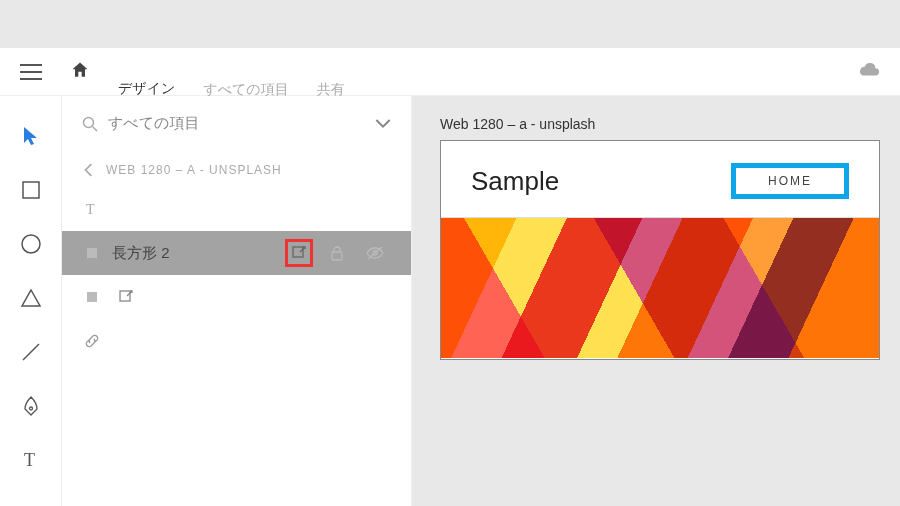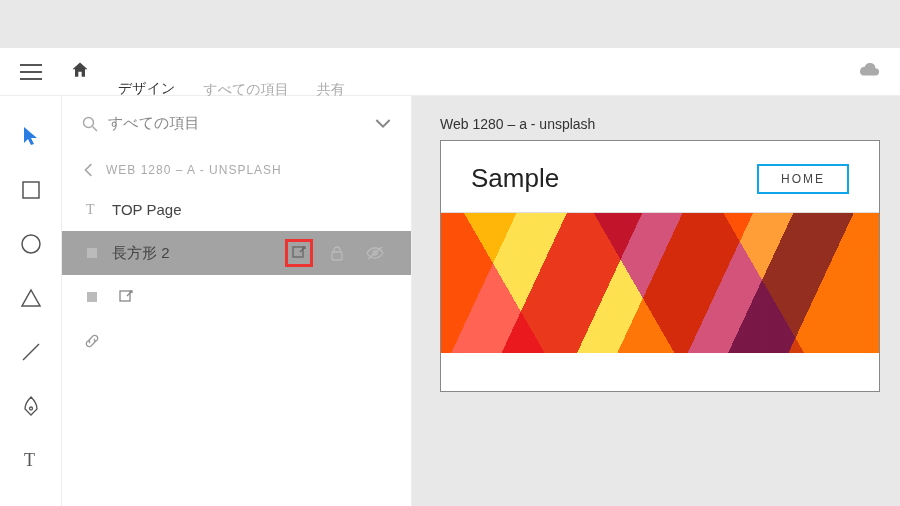--- a/index.html
+++ b/index.html
@@ -26,24 +26,24 @@
 .layers { }
 .layer { display: flex; align-items: center; height: 44px; padding: 0 22px; gap: 12px; font-size: 15px; color: #444; cursor: pointer; }
 .layer.selected { background: #a3a3a3; }
 .layer .licon { width: 16px; height: 16px; display: flex; align-items: center; justify-content: center; }
 .layer .lname { flex: 1; white-space: nowrap; overflow: hidden; text-overflow: ellipsis; }
 .layer .actions { display: flex; align-items: center; gap: 10px; }
 .layer .actions .abox { width: 28px; height: 28px; display: flex; align-items: center; justify-content: center; }
 .layer .actions .highlight { border: 3px solid #e33; }
 .canvas { flex: 1; background: #e8e8e8; padding: 20px 0 0 28px; }
 .artboard-label { font-size: 14px; color: #333; margin-bottom: 8px; }
-.artboard { background: #fff; border: 1px solid #888; width: 440px; height: 252px; overflow: hidden; }
+.artboard { background: #fff; border: 1px solid #888; width: 440px; height: 220px; overflow: hidden; }
 .artheader { display: flex; align-items: center; justify-content: space-between; padding: 22px 30px 18px; border-bottom: 1px solid #ddd; }
 .artheader .title { font-size: 26px; font-weight: 300; color: #222; }
-.artheader .navbtn { border: 2px solid #0ea5e9; padding: 6px 22px; font-size: 12px; letter-spacing: 2px; color: #444; }
+.artheader .navbtn { border: 5px solid #0ea5e9; padding: 6px 32px; font-size: 12px; letter-spacing: 2px; color: #444; }
 .artimage { height: 140px; background:
   linear-gradient(115deg, rgba(255,200,0,.9) 0 15%, transparent 15% 25%, rgba(230,30,60,.85) 25% 40%, transparent 40% 48%, rgba(255,120,0,.9) 48% 62%, transparent 62% 70%, rgba(120,30,120,.8) 70% 82%, rgba(255,180,0,.9) 82% 100%),
   linear-gradient(60deg, rgba(255,60,40,.8) 0 20%, rgba(255,220,50,.85) 20% 45%, rgba(200,40,90,.8) 45% 70%, rgba(255,140,20,.85) 70% 100%);
   background-blend-mode: multiply;
 }
 </style>
 </head>
 <body>
 
 <div class="topbar"></div>
@@ -128,21 +128,20 @@
       <span>WEB 1280 – A - UNSPLASH</span>
     </div>
 
     <div class="layers">
       <div class="layer">
         <span class="licon">
             <svg width="14" height="14">
               <text x="1" y="12" font-size="14" fill="#aaa" font-family="serif">T</text>
             </svg>
           </span>
-        <span class="lname">TOP Page</span>
       </div>
 
       <div class="layer selected">
         <span class="licon">
             <svg width="12" height="12">
               <rect x="1" y="1" width="10" height="10" fill="#bbb"></rect>
             </svg>
           </span>
         <span class="lname">長方形 2</span>
         <span class="actions">

